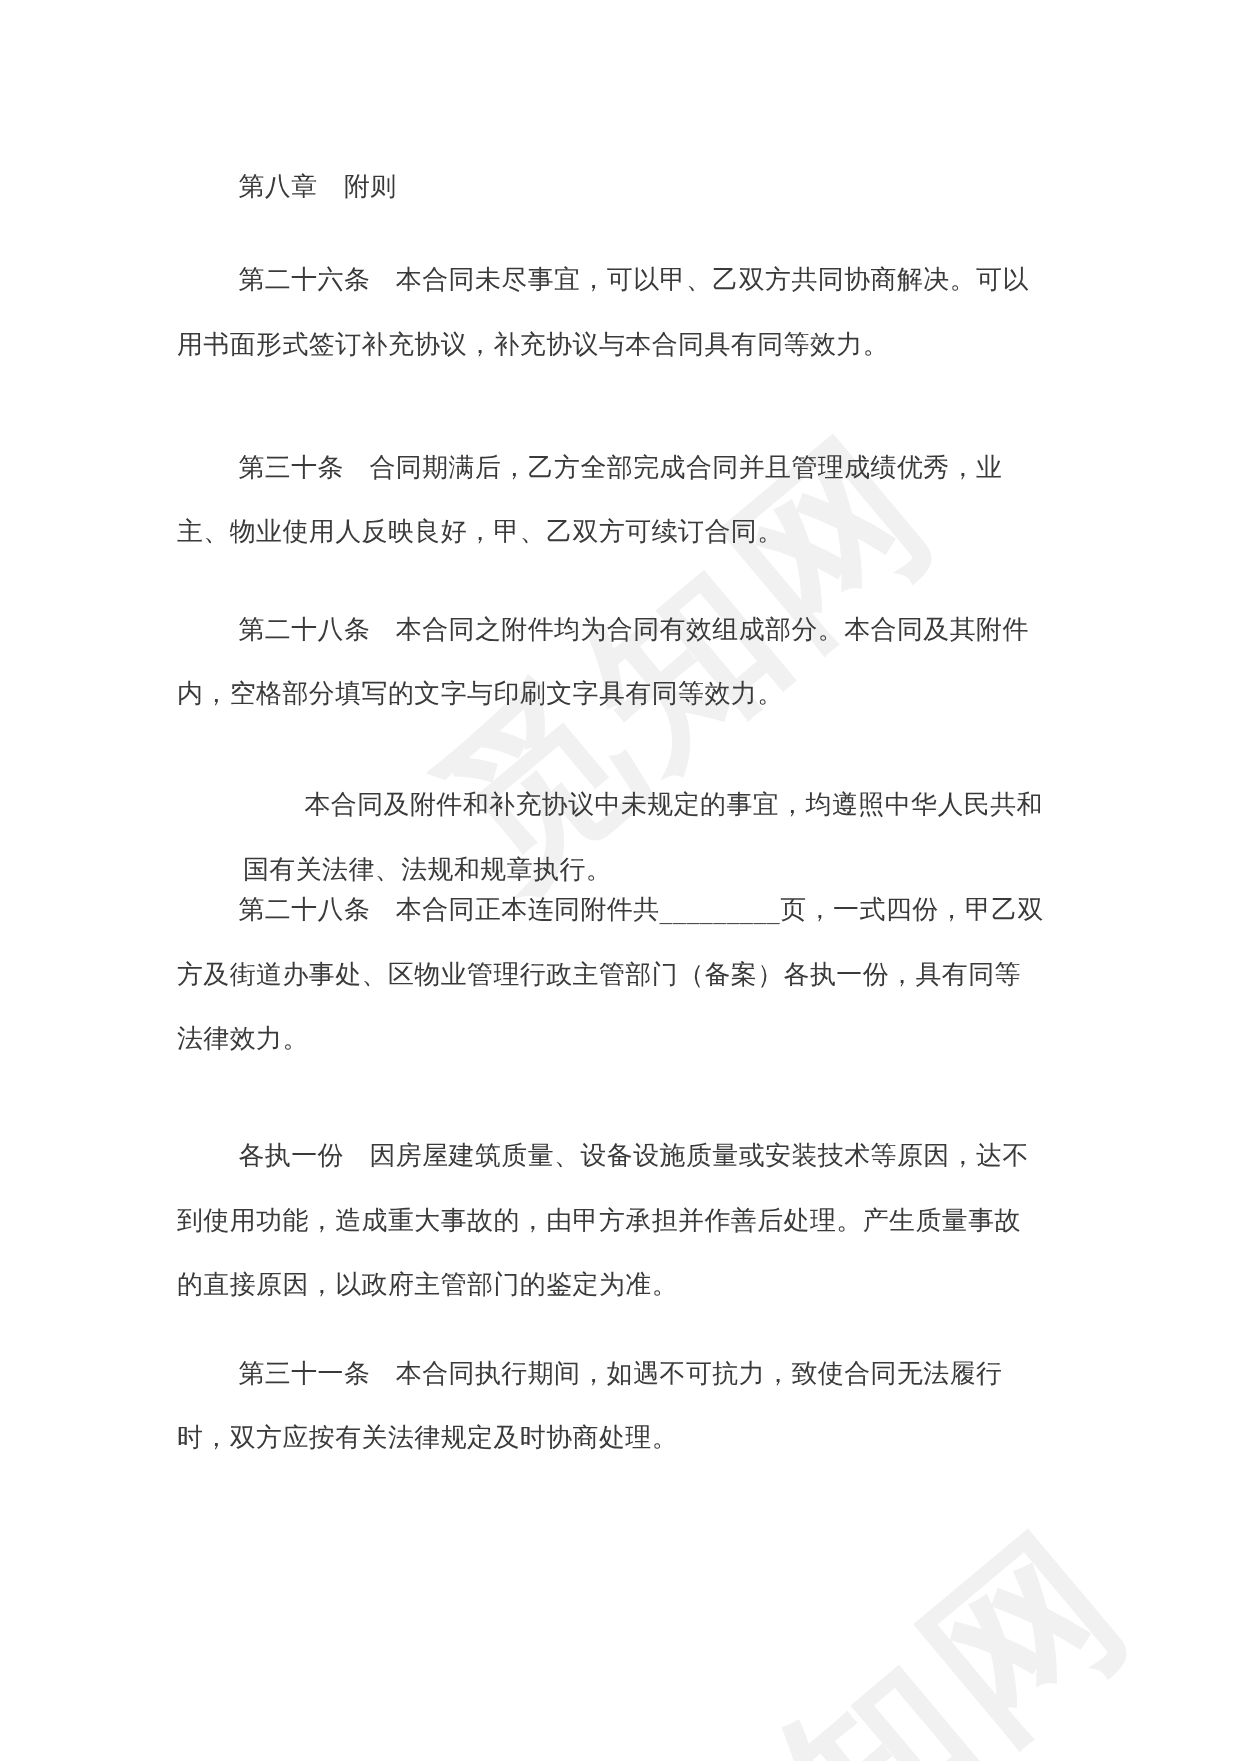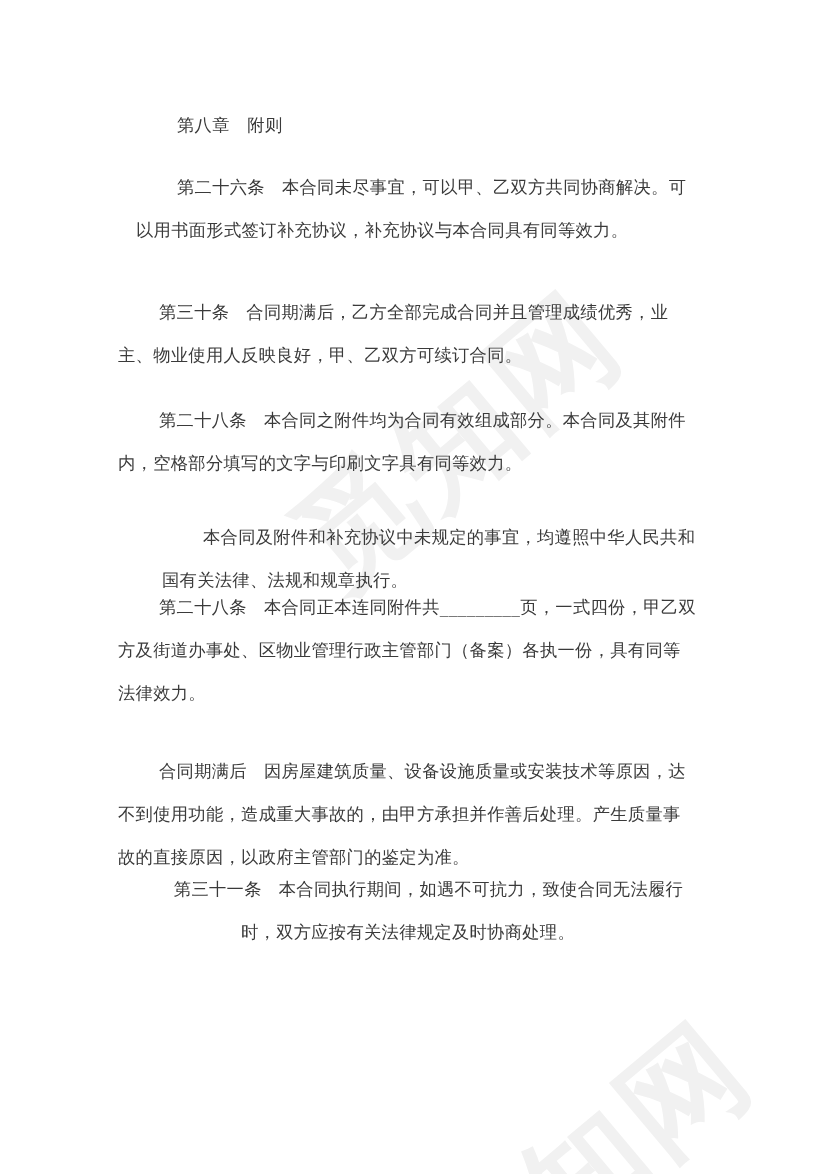--- a/index.html
+++ b/index.html
@@ -15,28 +15,28 @@
       transform: rotate(-40deg);
       letter-spacing: 6px;
     }
     .wm1 { left: 270px; top: 360px; }
     .wm2 { left: 400px; top: 1090px; }
     .page { position: absolute; left: 118px; top: 0; width: 580px; }
     .para {
       font-size: 17.3px; line-height: 43px; margin: 0;
       text-indent: 41px; letter-spacing: 0.3px; word-break: break-all;
     }
-    .heading { position: absolute; left: 136px; top: 104px; }
-    #p1 { position: absolute; top: 166px; margin-left: 18px; }
+    .heading { position: absolute; left: 118px; top: 104px; }
+    #p1 { position: absolute; top: 166px; }
     #p2 { position: absolute; top: 291px; }
     #p3 { position: absolute; top: 399px; }
     #p4 { position: absolute; top: 516px; margin-left: 44px; }
     #p5 { position: absolute; top: 586px; }
     #p6 { position: absolute; top: 750px; }
-    #p7 { position: absolute; top: 868px; text-align: center; }
+    #p7 { position: absolute; top: 895px; }
     .gap { display: inline-block; width: 17px; }
   </style>
 </head>
 <body>
 
 <div class="watermark wm1">觅知网</div>
 <div class="watermark wm2">觅知网</div>
 
 <div class="page">
 </div>
@@ -55,18 +55,18 @@
   <p class="para" id="p3">
     <span>第二十八条</span><span class="gap"></span><span>本合同之附件均为合同有效组成部分。本合同及其附件内，空格部分填写的文字与印刷文字具有同等效力。</span>
   </p>
   <p class="para" id="p4">
     <span>本合同及附件和补充协议中未规定的事宜，均遵照中华人民共和国有关法律、法规和规章执行。</span>
   </p>
   <p class="para" id="p5">
     <span>第二十八条</span><span class="gap"></span><span>本合同正本连同附件共_________页，一式四份，甲乙双方及街道办事处、区物业管理行政主管部门（备案）各执一份，具有同等法律效力。</span>
   </p>
   <p class="para" id="p6">
-    <span>合同期满后</span><span class="gap"></span><span>因房屋建筑质量、设备设施质量或安装技术等原因，达不到使用功能，造成重大事故的，由甲方承担并作善后处理。产生质量事故的直接原因，以政府主管部门的鉴定为准。</span>
+    <span>各执一份</span><span class="gap"></span><span>因房屋建筑质量、设备设施质量或安装技术等原因，达不到使用功能，造成重大事故的，由甲方承担并作善后处理。产生质量事故的直接原因，以政府主管部门的鉴定为准。</span>
   </p>
   <p class="para" id="p7">
     <span>第三十一条</span><span class="gap"></span><span>本合同执行期间，如遇不可抗力，致使合同无法履行时，双方应按有关法律规定及时协商处理。</span>
   </p>
 </div>
 
 </body></html>

